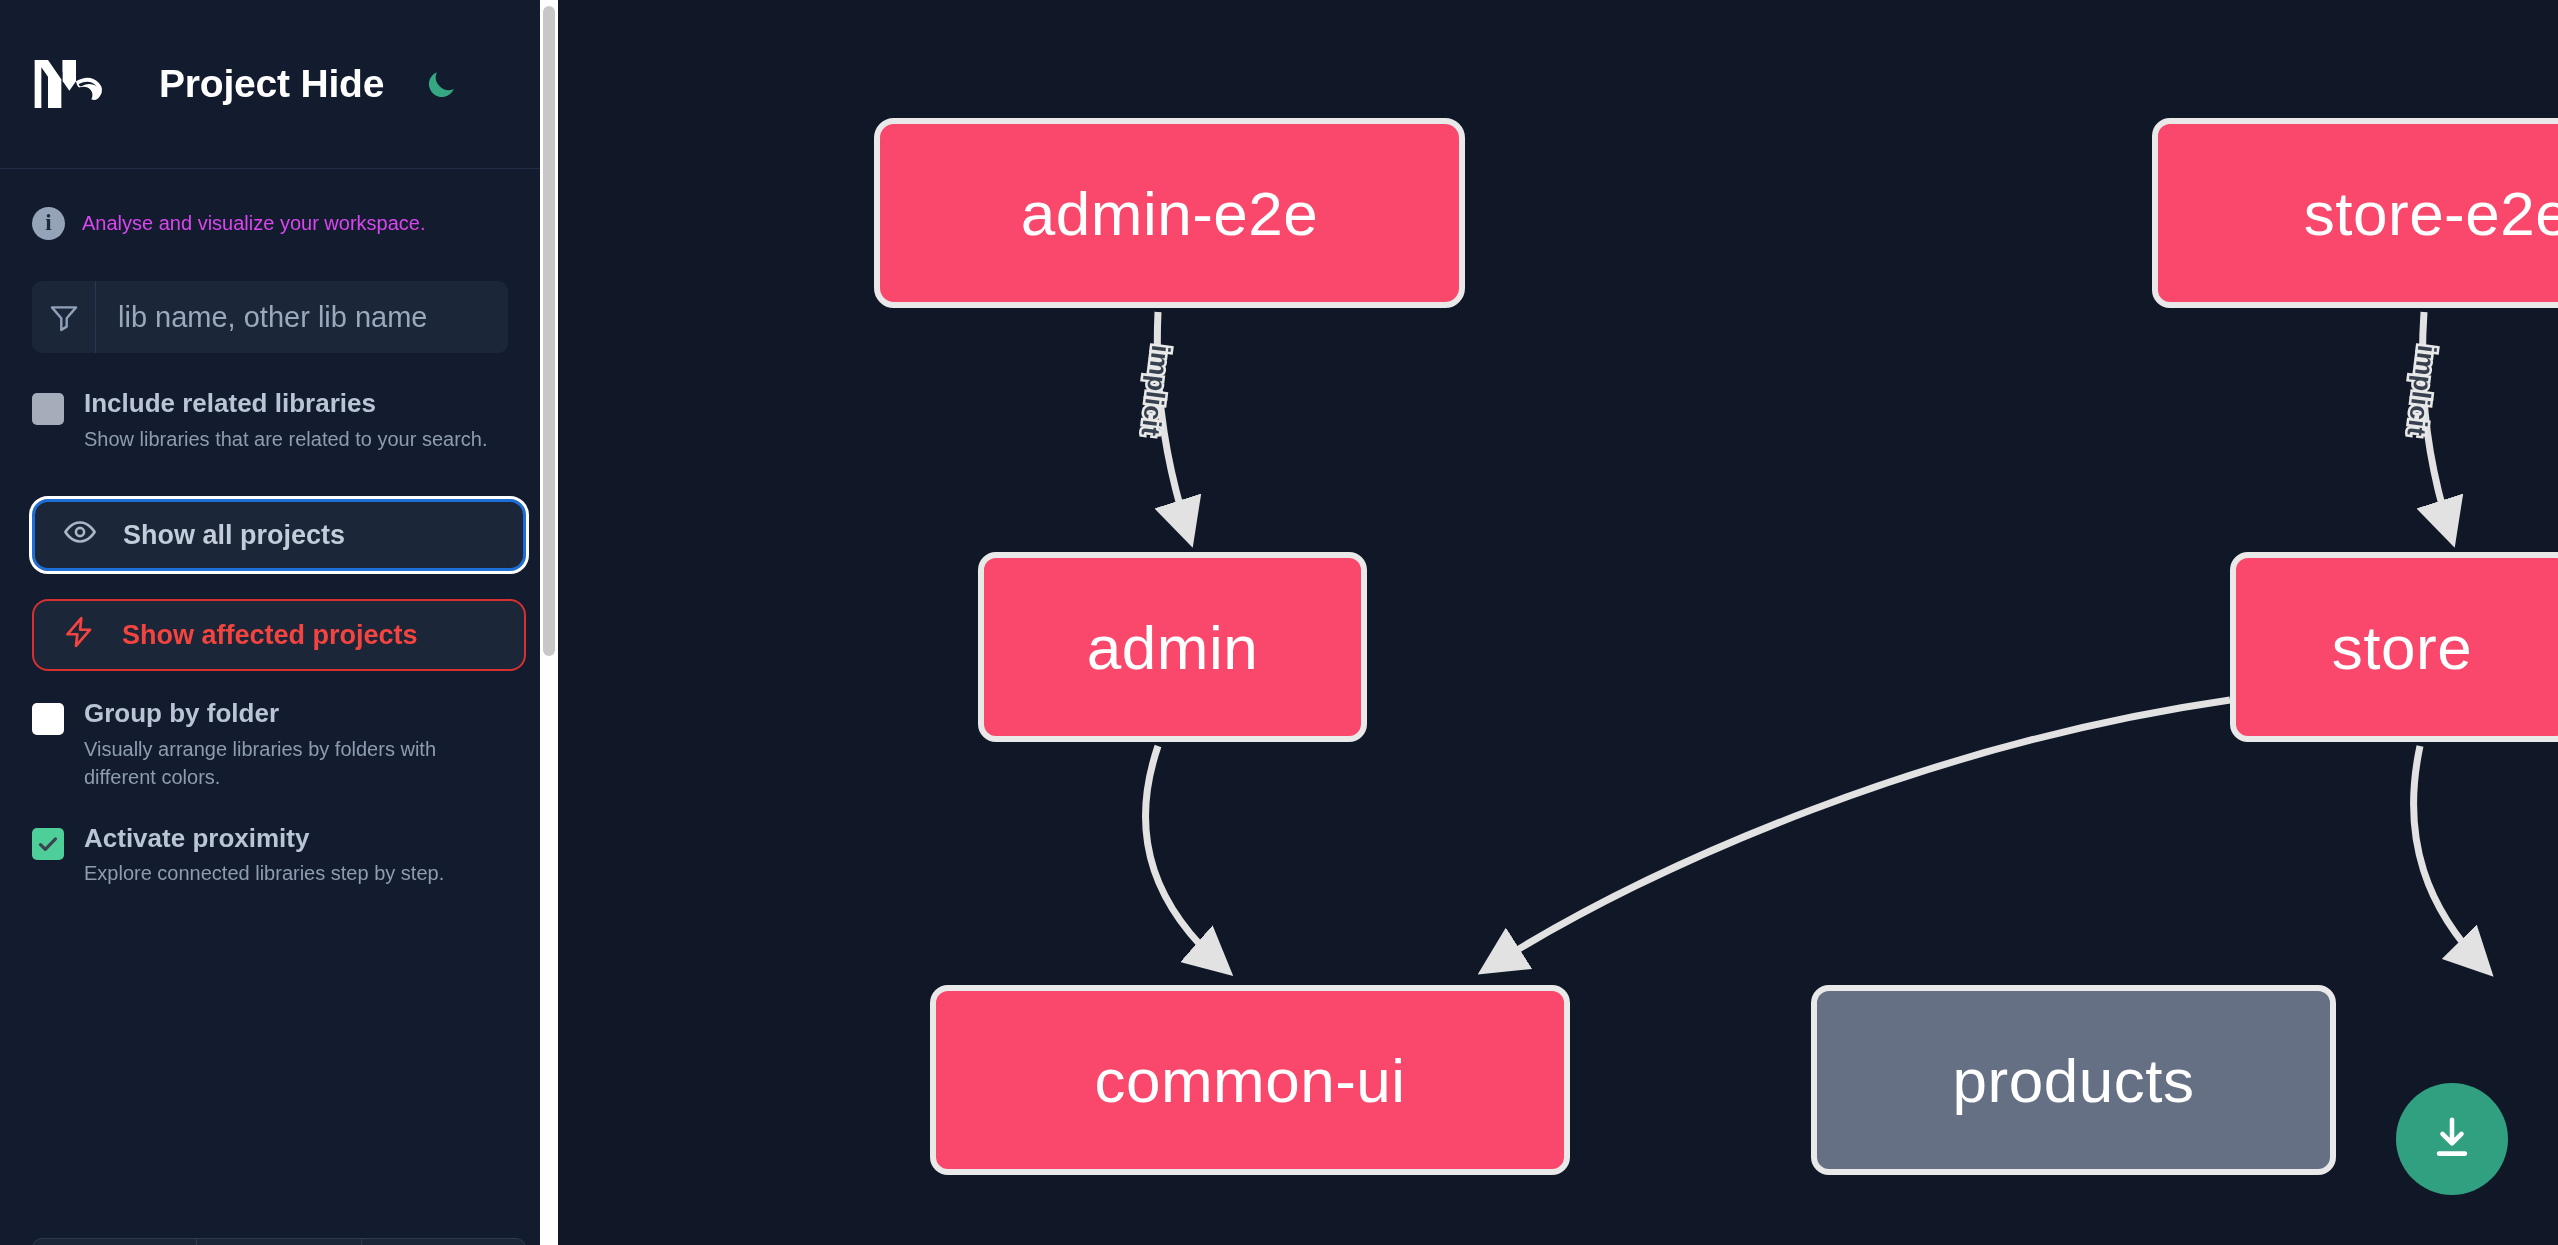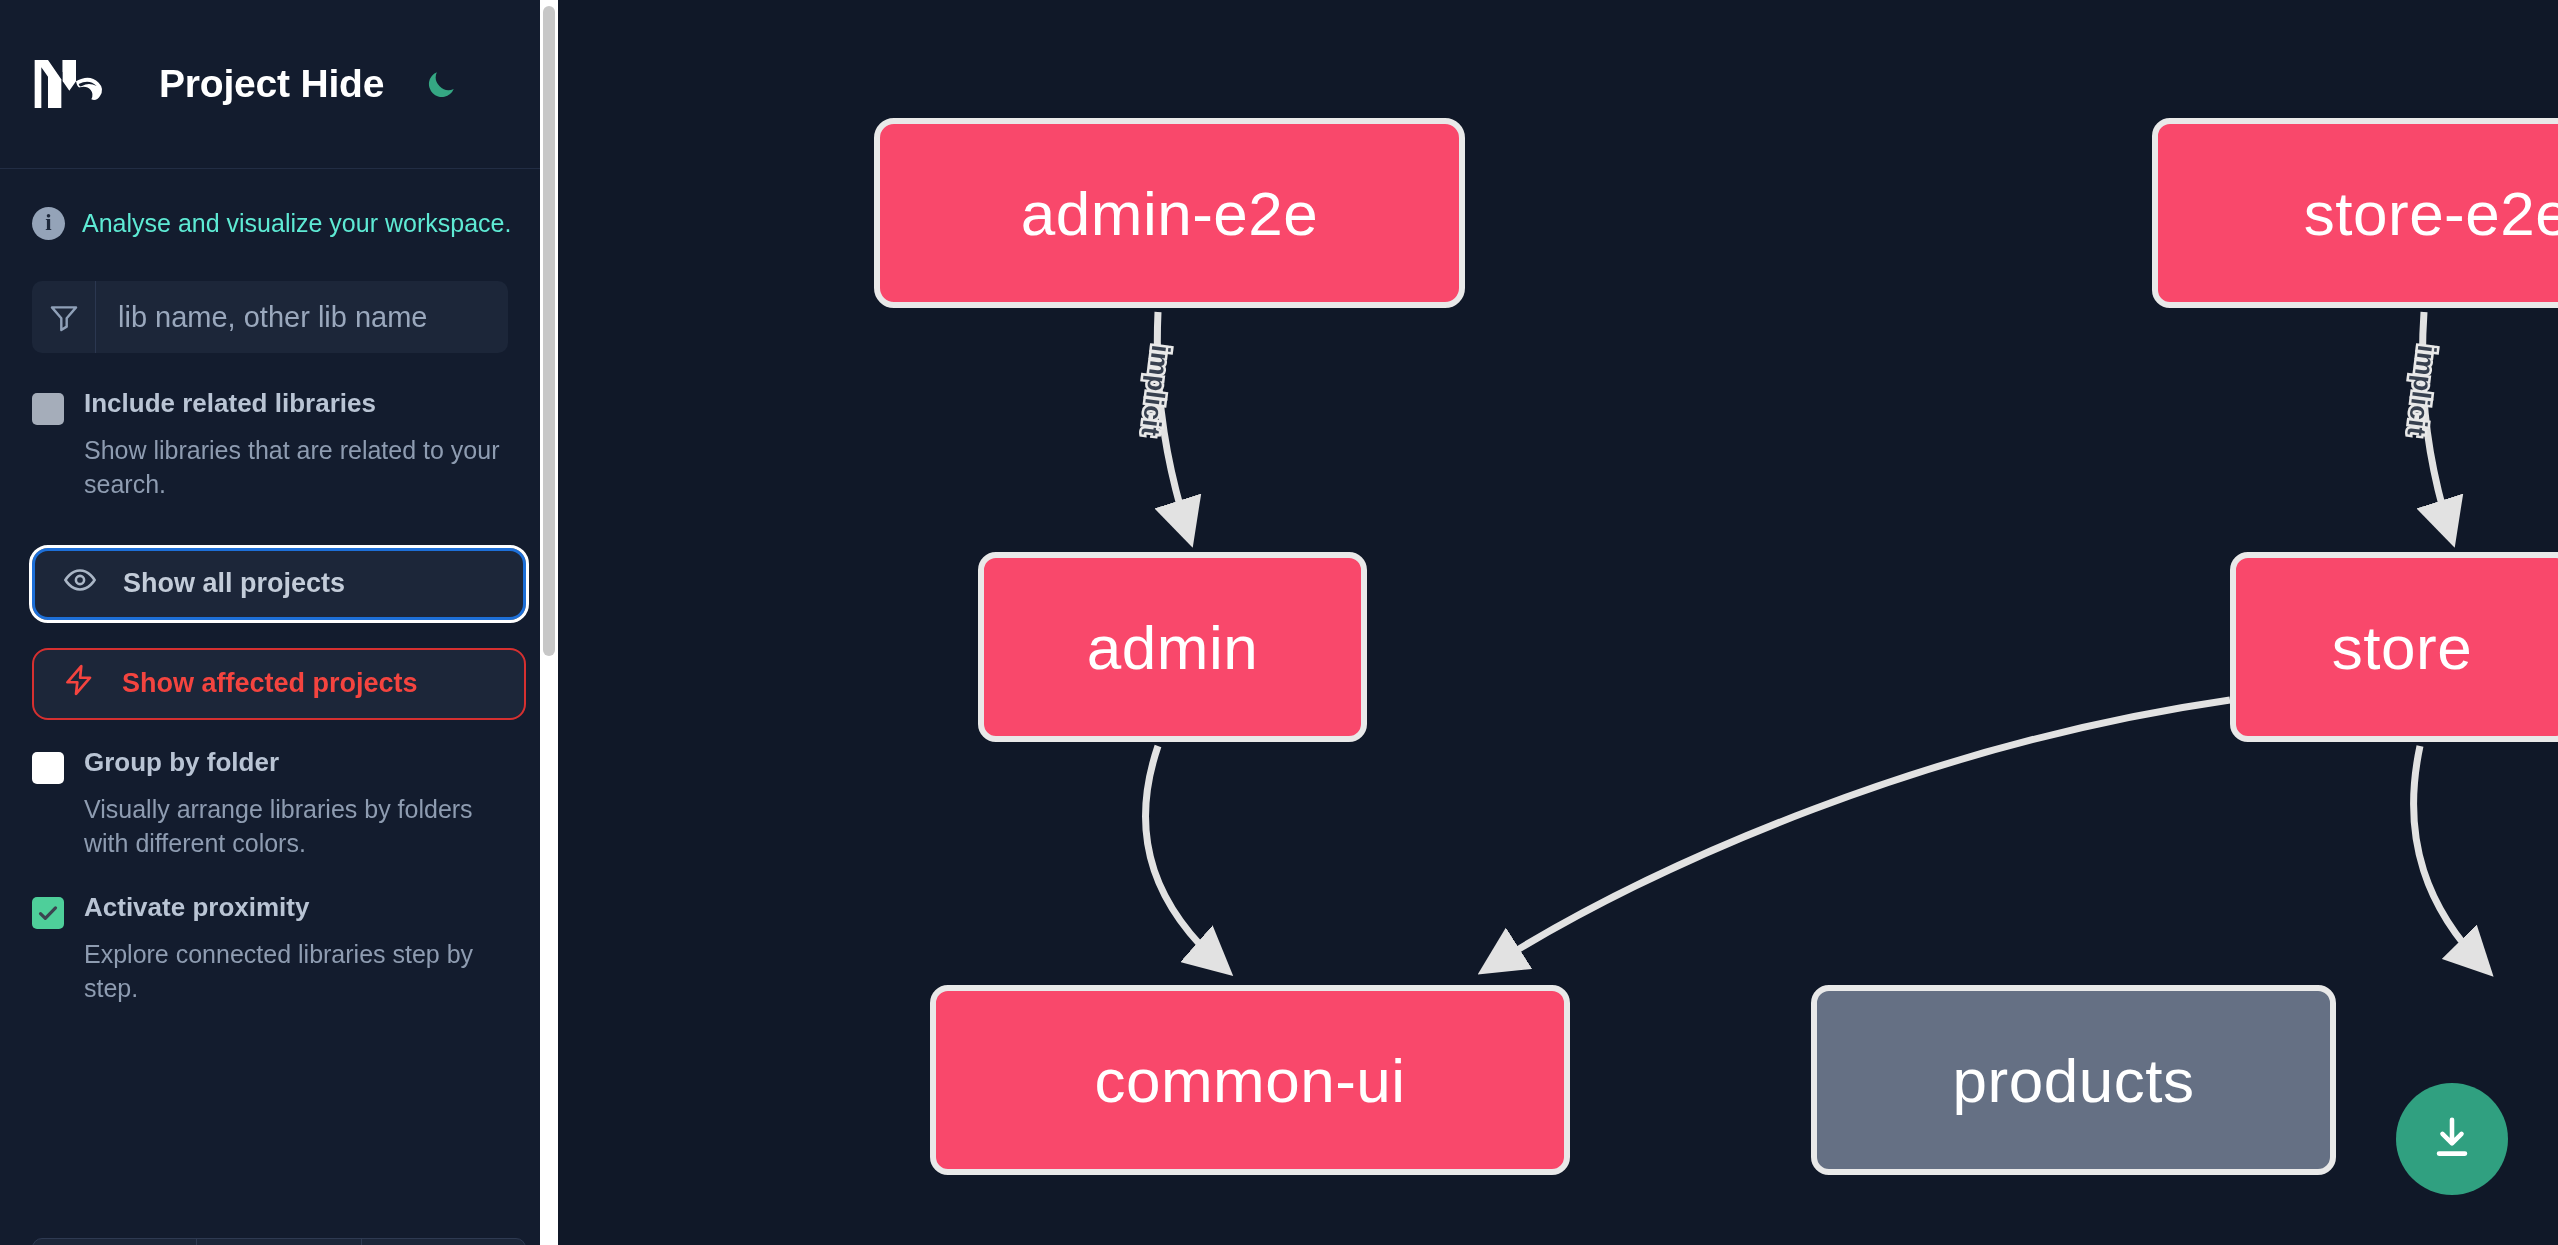--- a/index.html
+++ b/index.html
@@ -79,22 +79,22 @@
 
   
   #sb-tagline {
     display: flex;
     align-items: center;
     gap: 17px;
     padding: 36px 32px 0 32px;
     height: 72px;
   }
   #sb-tagline .txt {
-    font-size: 25px;
-    color: #5eead4;
+    font-size: 20px;
+    color: #d946ef;
     white-space: nowrap;
   }
   .info-circle {
     width: 33px; height: 33px;
     border-radius: 50%;
     background: #94a3b8;
     display: flex; align-items: center; justify-content: center;
     font-size: 23px;
     font-weight: 700;
     color: #1e293b;
@@ -151,24 +151,24 @@
   .cb-box svg { display: block; }
   .cb-text { min-width: 0; }
   .cb-title {
     font-size: 26px;
     font-weight: 700;
     color: #b9c4d4;
     line-height: 1.15;
     white-space: nowrap;
   }
   .cb-desc {
-    font-size: 25px;
+    font-size: 20px;
     color: #8e9cb1;
     line-height: 1.38;
-    margin-top: 14px;
+    margin-top: 7px;
     max-width: 446px;
   }
 
   
   #actions { padding: 0 32px; margin-top: 46px; }
   .act-btn {
     width: 494px;
     height: 72px;
     border-radius: 16px;
     background: #1c2639;

